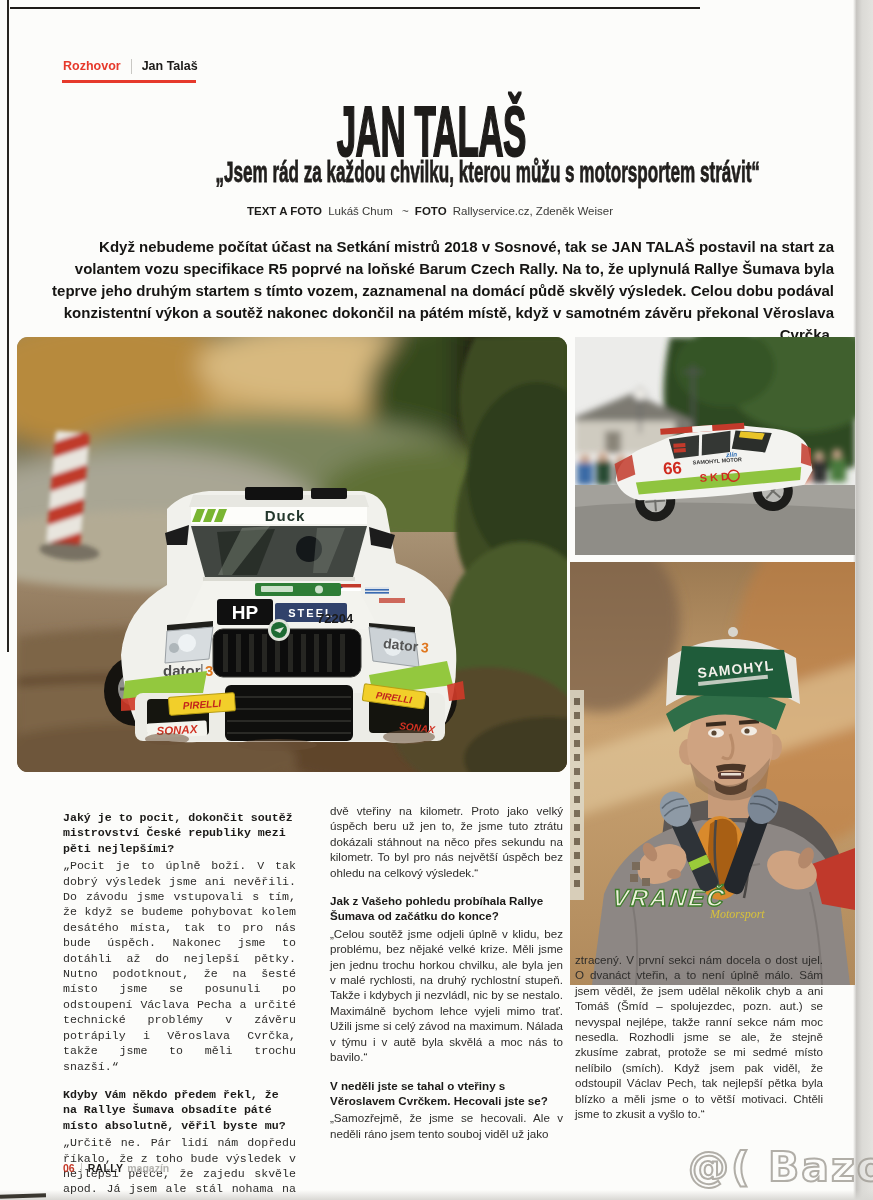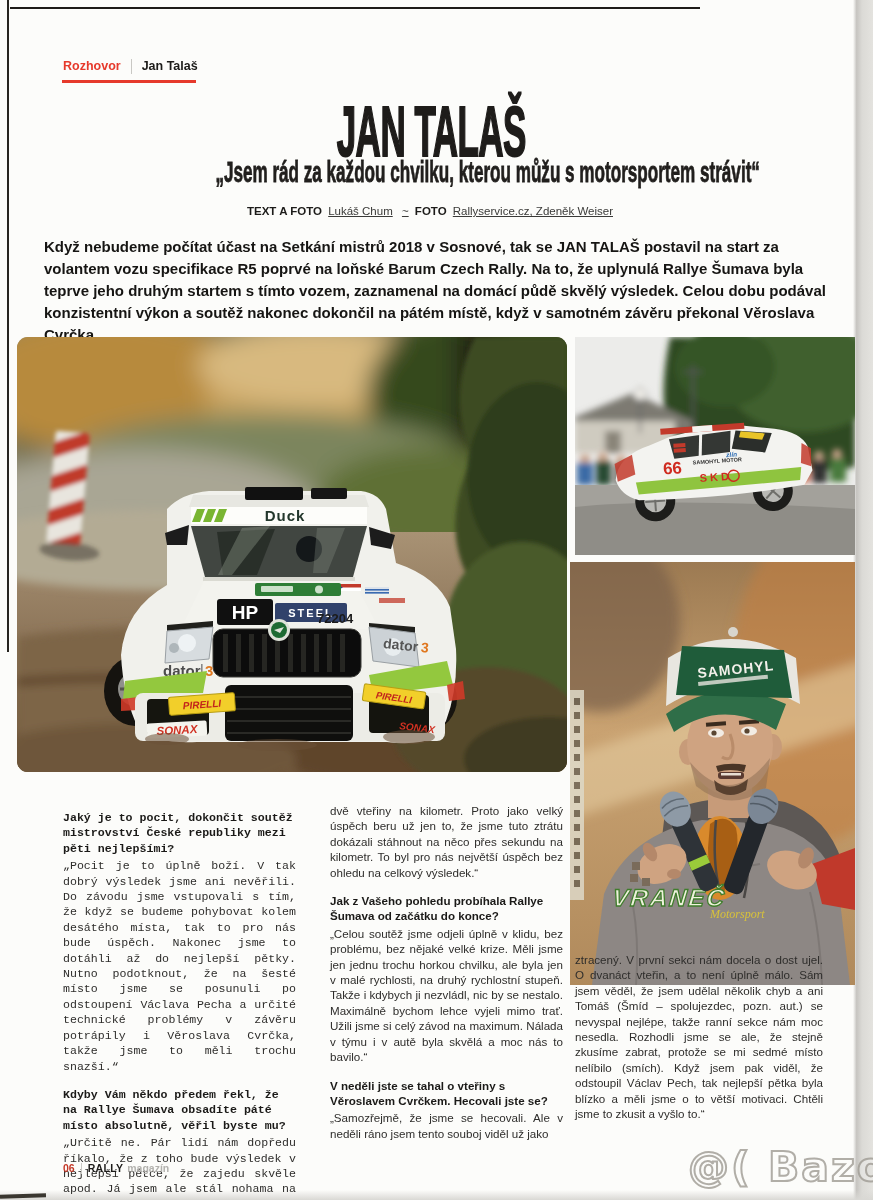--- a/index.html
+++ b/index.html
@@ -20,22 +20,22 @@
   .kicker .topic{color:#1c1b19;}
   .kicker-line{position:absolute;left:62px;top:80px;width:134px;height:2.5px;background:#e6392b;}
   
   .title{position:absolute;left:10px;right:20px;top:97px;text-align:center;
          font-size:70px;font-weight:700;color:#1e1c1a;line-height:1;-webkit-text-stroke:2px #1e1c1a;}
   .subtitle{position:absolute;left:10px;right:20px;top:155px;text-align:center;
          font-size:30px;font-weight:700;color:#211f1d;line-height:1.1;-webkit-text-stroke:.8px #211f1d;}
   .squeeze{display:inline-block;white-space:nowrap;transform-origin:50% 50%;}
   .credit{position:absolute;left:10px;right:20px;top:205px;text-align:center;font-size:11.5px;color:#3a3a38;}
   .credit b{color:#1c1b19;}
-  .credit span{margin:8px 3px;text-decoration:underline;}
-  .intro{position:absolute;left:44px;width:790px;top:236px;text-align:left;
+  .credit span{margin:8px 3px;}
+  .intro{position:absolute;left:44px;width:790px;top:236px;text-align:right;
          font-size:15px;line-height:22px;font-weight:700;color:#161513;}
   
   .photo{position:absolute;overflow:hidden;}
   .photo svg{display:block;width:100%;height:100%;}
   .photo-main{left:17px;top:337px;width:550px;height:435px;border-radius:11px;}
   .photo-jump{left:575px;top:337px;width:280px;height:218px;}
   .photo-portrait{left:570px;top:562px;width:285px;height:423px;}
   
   .col{position:absolute;font-size:11.6px;line-height:15.4px;color:#2e2d2b;}
   .col1{left:63px;top:810px;width:233px;font-family:Liberation Mono, monospace;}

